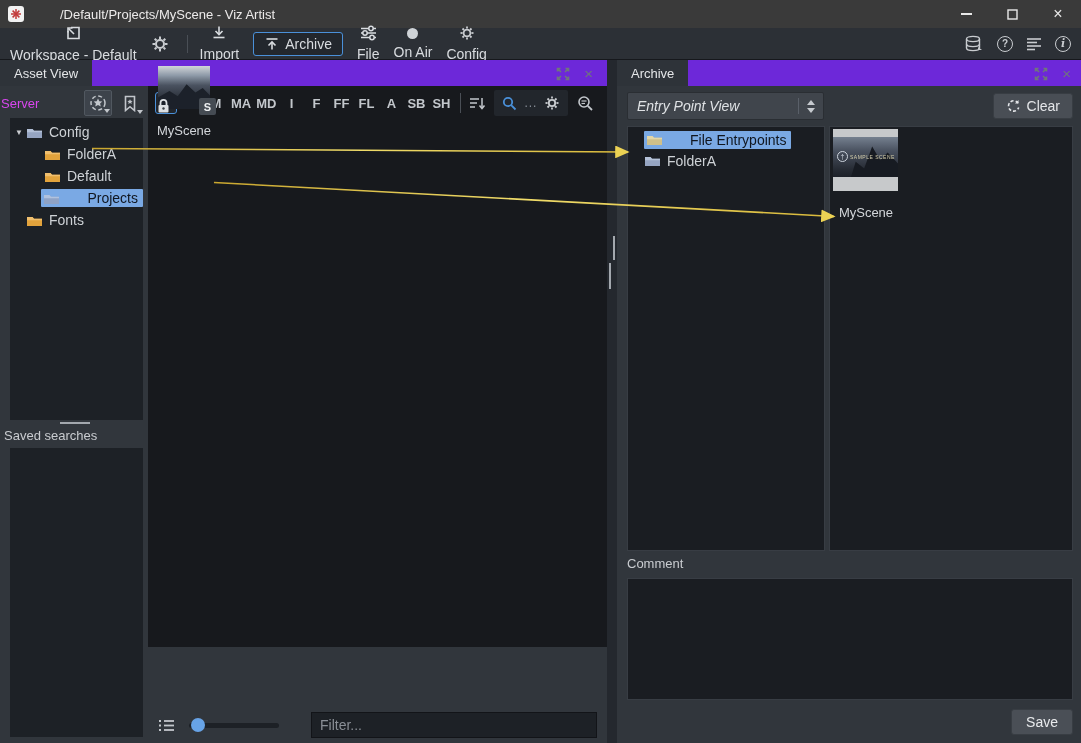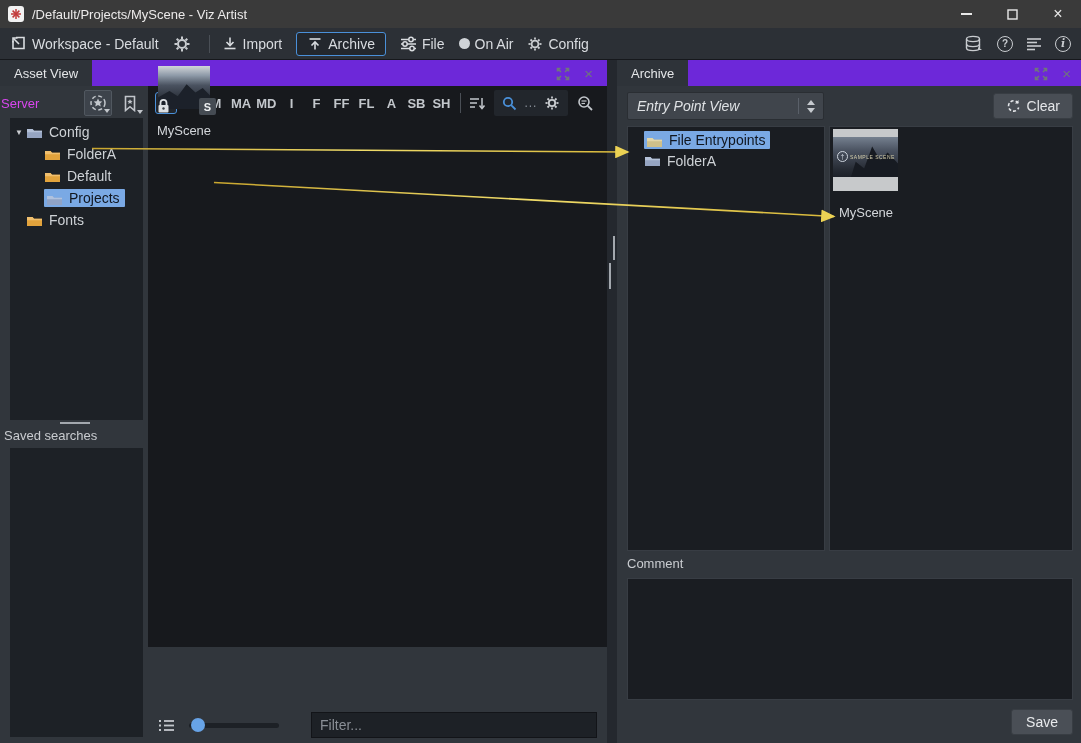--- a/index.html
+++ b/index.html
@@ -6,34 +6,34 @@
   html,body { background:#101114; }
   #window {
     position:relative; width:1081px; height:743px; overflow:hidden;
     background:#24282e; font-family:"Liberation Sans", sans-serif;
     color:#d5d8dc; font-size:14px; user-select:none;
   }
   svg { display:block; }
 
   
   .titlebar { position:absolute; left:0; top:0; width:1081px; height:28px;
-    background:#3a3a3a; display:flex; align-items:center; }
+    background:#3a3a3a; display:flex; align-items:center;gap:28px; }
   .app-icon { width:16px; height:16px; background:#f2f2f2; border-radius:3px;
     margin:0 8px 0 8px; display:flex; align-items:center; justify-content:center; }
   .title-text { font-size:13px; color:#eceaea; }
   .win-controls { margin-left:auto; display:flex; align-items:center; height:100%; }
   .win-btn { width:46px; height:28px; display:flex; align-items:center; justify-content:center; color:#e8e8e8; }
   .min-glyph { width:11px; height:2px; background:#e8e8e8; }
   .close-glyph { font-size:16px; line-height:1; }
 
   
   .menubar { position:absolute; left:0; top:28px; width:1081px; height:32px;
     background:#2c3036; border-bottom:1px solid #16181c; display:flex; align-items:center;
     padding:0 10px; color:#d9dce0; }
-  .menu-item { display:flex; align-items:center; gap:5px; margin-right:14px; cursor:default; }
+  .menu-item { display:flex; align-items:center; gap:5px; margin-right:14px; cursor:default;flex-direction:column; }
   .menu-divider { width:1px; height:18px; background:#4a4f56; margin:0 12px 0 4px; }
   .archive-btn { border:1px solid #4a90d9; border-radius:3px; padding:3px 10px; margin-right:14px;
     display:flex; align-items:center; gap:5px; background:#23272d; }
   .onair-dot { width:11px; height:11px; border-radius:50%; background:#cfd3d7; }
   .menubar-right { margin-left:auto; display:flex; align-items:center; gap:13px; }
   .ring-icon { width:16px; height:16px; border:1.4px solid #c9ccd0; border-radius:50%;
     display:flex; align-items:center; justify-content:center; font-size:10px; font-weight:bold; color:#c9ccd0; }
   .ring-icon.it { font-family:"DejaVu Serif", serif; font-style:italic; font-size:11px; }
 
   
@@ -50,21 +50,21 @@
   .srv-btn { width:28px; height:26px; display:flex; align-items:center; justify-content:center;
     position:relative; border-radius:2px; }
   .srv-btn.raised { background:#3d434b; border:1px solid #515860; }
   .dd-tri { position:absolute; right:1px; bottom:2px; width:0; height:0;
     border-left:3.5px solid transparent; border-right:3.5px solid transparent; border-top:4px solid #c2c6cb; }
   .well { position:absolute; background:#1d2126; }
   #tree-well { left:10px; top:58px; width:133px; height:302px; padding-top:3px; }
   .trow { height:22px; display:flex; align-items:center; font-size:14px; color:#ced2d6; white-space:nowrap; }
   .trow .expander { width:14px; margin-left:2px; font-size:8px; color:#c9ccd0; text-align:center; }
   .trow .spacer0 { width:16px; } .trow .spacer1 { width:34px; }
-  .tsel { display:flex; align-items:flex-end; background:#7aa9e4; color:#10161f; padding:1px 5px 1px 2px; border-radius:1px; }
+  .tsel { display:flex; align-items:center; background:#7aa9e4; color:#10161f; padding:1px 5px 1px 2px; border-radius:1px;gap:21px; }
   .trow svg, .tsel svg { margin-right:6px; }
   .h-split { position:absolute; left:60px; top:362px; width:30px; height:2px; background:#a3a8ae; }
   .saved-label { position:absolute; left:4px; top:368px; font-size:13px; color:#c9ccd0; }
   #saved-well { left:10px; top:388px; width:133px; height:289px; }
 
   
   #mid-col { left:148px; width:459px; }
   .toolbar { position:absolute; left:0; top:28px; width:459px; height:30px;
     display:flex; align-items:center; padding-left:7px; }
   .type-btn { min-width:22px; height:22px; display:flex; align-items:center; justify-content:center;

